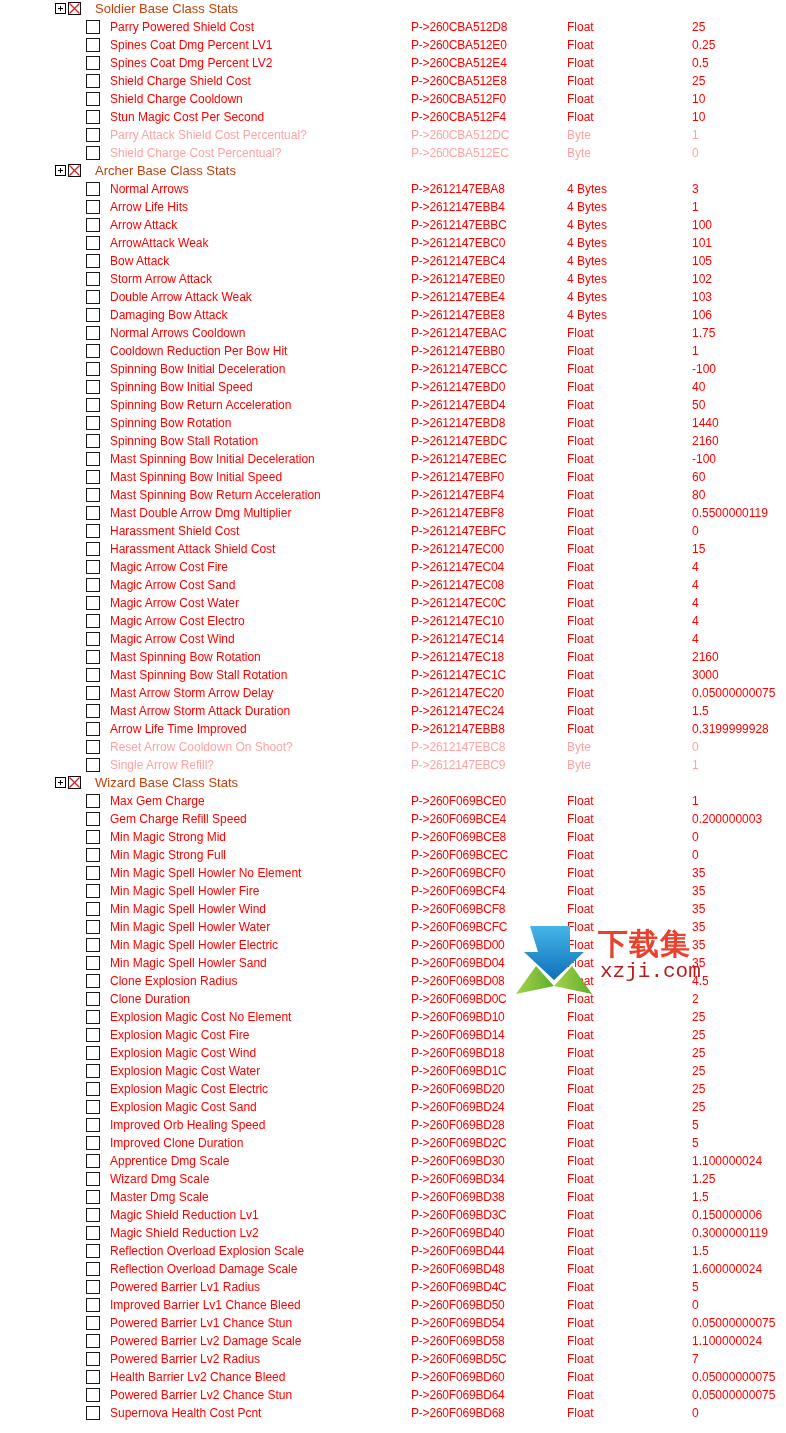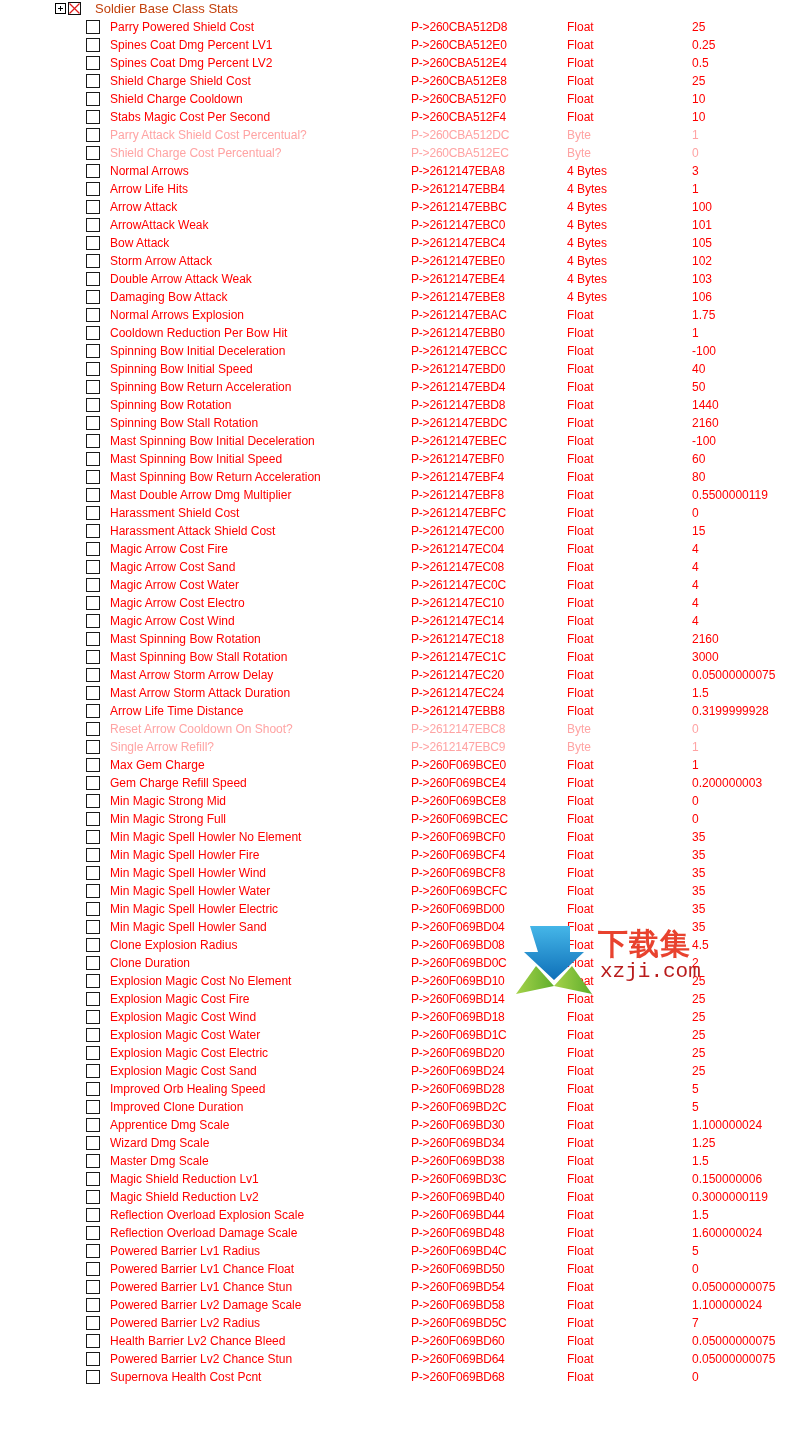--- a/index.html
+++ b/index.html
@@ -189,39 +189,49 @@
     </div>
     <div class="row item">
       <div class="chk"></div>
       <div class="cell-desc">Shield Charge Cooldown</div>
       <div class="cell-addr">P-&gt;260CBA512F0</div>
       <div class="cell-type">Float</div>
       <div class="cell-val">10</div>
     </div>
     <div class="row item">
       <div class="chk"></div>
-      <div class="cell-desc">Stabs Magic Cost Per Second</div>
+      <div class="cell-desc">Stun Magic Cost Per Second</div>
       <div class="cell-addr">P-&gt;260CBA512F4</div>
       <div class="cell-type">Float</div>
       <div class="cell-val">10</div>
     </div>
     <div class="row item dim">
       <div class="chk"></div>
       <div class="cell-desc">Parry Attack Shield Cost Percentual?</div>
       <div class="cell-addr">P-&gt;260CBA512DC</div>
       <div class="cell-type">Byte</div>
       <div class="cell-val">1</div>
     </div>
     <div class="row item dim">
       <div class="chk"></div>
       <div class="cell-desc">Shield Charge Cost Percentual?</div>
       <div class="cell-addr">P-&gt;260CBA512EC</div>
       <div class="cell-type">Byte</div>
       <div class="cell-val">0</div>
     </div>
+    <div class="row grp">
+      <div class="expander"></div>
+      <div class="chk">
+        <svg width="11" height="11" viewBox="0 0 11 11">
+          <line x1="0.5" y1="0.5" x2="10.5" y2="10.5" stroke="#e01b1b" stroke-width="1.3"></line>
+          <line x1="10.5" y1="0.5" x2="0.5" y2="10.5" stroke="#e01b1b" stroke-width="1.3"></line>
+        </svg>
+      </div>
+      <div class="grp-label">Archer Base Class Stats</div>
+    </div>
     <div class="row item">
       <div class="chk"></div>
       <div class="cell-desc">Normal Arrows</div>
       <div class="cell-addr">P-&gt;2612147EBA8</div>
       <div class="cell-type">4 Bytes</div>
       <div class="cell-val">3</div>
     </div>
     <div class="row item">
       <div class="chk"></div>
       <div class="cell-desc">Arrow Life Hits</div>
@@ -266,21 +276,21 @@
     </div>
     <div class="row item">
       <div class="chk"></div>
       <div class="cell-desc">Damaging Bow Attack</div>
       <div class="cell-addr">P-&gt;2612147EBE8</div>
       <div class="cell-type">4 Bytes</div>
       <div class="cell-val">106</div>
     </div>
     <div class="row item">
       <div class="chk"></div>
-      <div class="cell-desc">Normal Arrows Explosion</div>
+      <div class="cell-desc">Normal Arrows Cooldown</div>
       <div class="cell-addr">P-&gt;2612147EBAC</div>
       <div class="cell-type">Float</div>
       <div class="cell-val">1.75</div>
     </div>
     <div class="row item">
       <div class="chk"></div>
       <div class="cell-desc">Cooldown Reduction Per Bow Hit</div>
       <div class="cell-addr">P-&gt;2612147EBB0</div>
       <div class="cell-type">Float</div>
       <div class="cell-val">1</div>
@@ -420,39 +430,49 @@
     </div>
     <div class="row item">
       <div class="chk"></div>
       <div class="cell-desc">Mast Arrow Storm Attack Duration</div>
       <div class="cell-addr">P-&gt;2612147EC24</div>
       <div class="cell-type">Float</div>
       <div class="cell-val">1.5</div>
     </div>
     <div class="row item">
       <div class="chk"></div>
-      <div class="cell-desc">Arrow Life Time Distance</div>
+      <div class="cell-desc">Arrow Life Time Improved</div>
       <div class="cell-addr">P-&gt;2612147EBB8</div>
       <div class="cell-type">Float</div>
       <div class="cell-val">0.3199999928</div>
     </div>
     <div class="row item dim">
       <div class="chk"></div>
       <div class="cell-desc">Reset Arrow Cooldown On Shoot?</div>
       <div class="cell-addr">P-&gt;2612147EBC8</div>
       <div class="cell-type">Byte</div>
       <div class="cell-val">0</div>
     </div>
     <div class="row item dim">
       <div class="chk"></div>
       <div class="cell-desc">Single Arrow Refill?</div>
       <div class="cell-addr">P-&gt;2612147EBC9</div>
       <div class="cell-type">Byte</div>
       <div class="cell-val">1</div>
     </div>
+    <div class="row grp">
+      <div class="expander"></div>
+      <div class="chk">
+        <svg width="11" height="11" viewBox="0 0 11 11">
+          <line x1="0.5" y1="0.5" x2="10.5" y2="10.5" stroke="#e01b1b" stroke-width="1.3"></line>
+          <line x1="10.5" y1="0.5" x2="0.5" y2="10.5" stroke="#e01b1b" stroke-width="1.3"></line>
+        </svg>
+      </div>
+      <div class="grp-label">Wizard Base Class Stats</div>
+    </div>
     <div class="row item">
       <div class="chk"></div>
       <div class="cell-desc">Max Gem Charge</div>
       <div class="cell-addr">P-&gt;260F069BCE0</div>
       <div class="cell-type">Float</div>
       <div class="cell-val">1</div>
     </div>
     <div class="row item">
       <div class="chk"></div>
       <div class="cell-desc">Gem Charge Refill Speed</div>
@@ -637,21 +657,21 @@
     </div>
     <div class="row item">
       <div class="chk"></div>
       <div class="cell-desc">Powered Barrier Lv1 Radius</div>
       <div class="cell-addr">P-&gt;260F069BD4C</div>
       <div class="cell-type">Float</div>
       <div class="cell-val">5</div>
     </div>
     <div class="row item">
       <div class="chk"></div>
-      <div class="cell-desc">Powered Barrier Lv1 Chance Float</div>
+      <div class="cell-desc">Improved Barrier Lv1 Chance Bleed</div>
       <div class="cell-addr">P-&gt;260F069BD50</div>
       <div class="cell-type">Float</div>
       <div class="cell-val">0</div>
     </div>
     <div class="row item">
       <div class="chk"></div>
       <div class="cell-desc">Powered Barrier Lv1 Chance Stun</div>
       <div class="cell-addr">P-&gt;260F069BD54</div>
       <div class="cell-type">Float</div>
       <div class="cell-val">0.05000000075</div>

